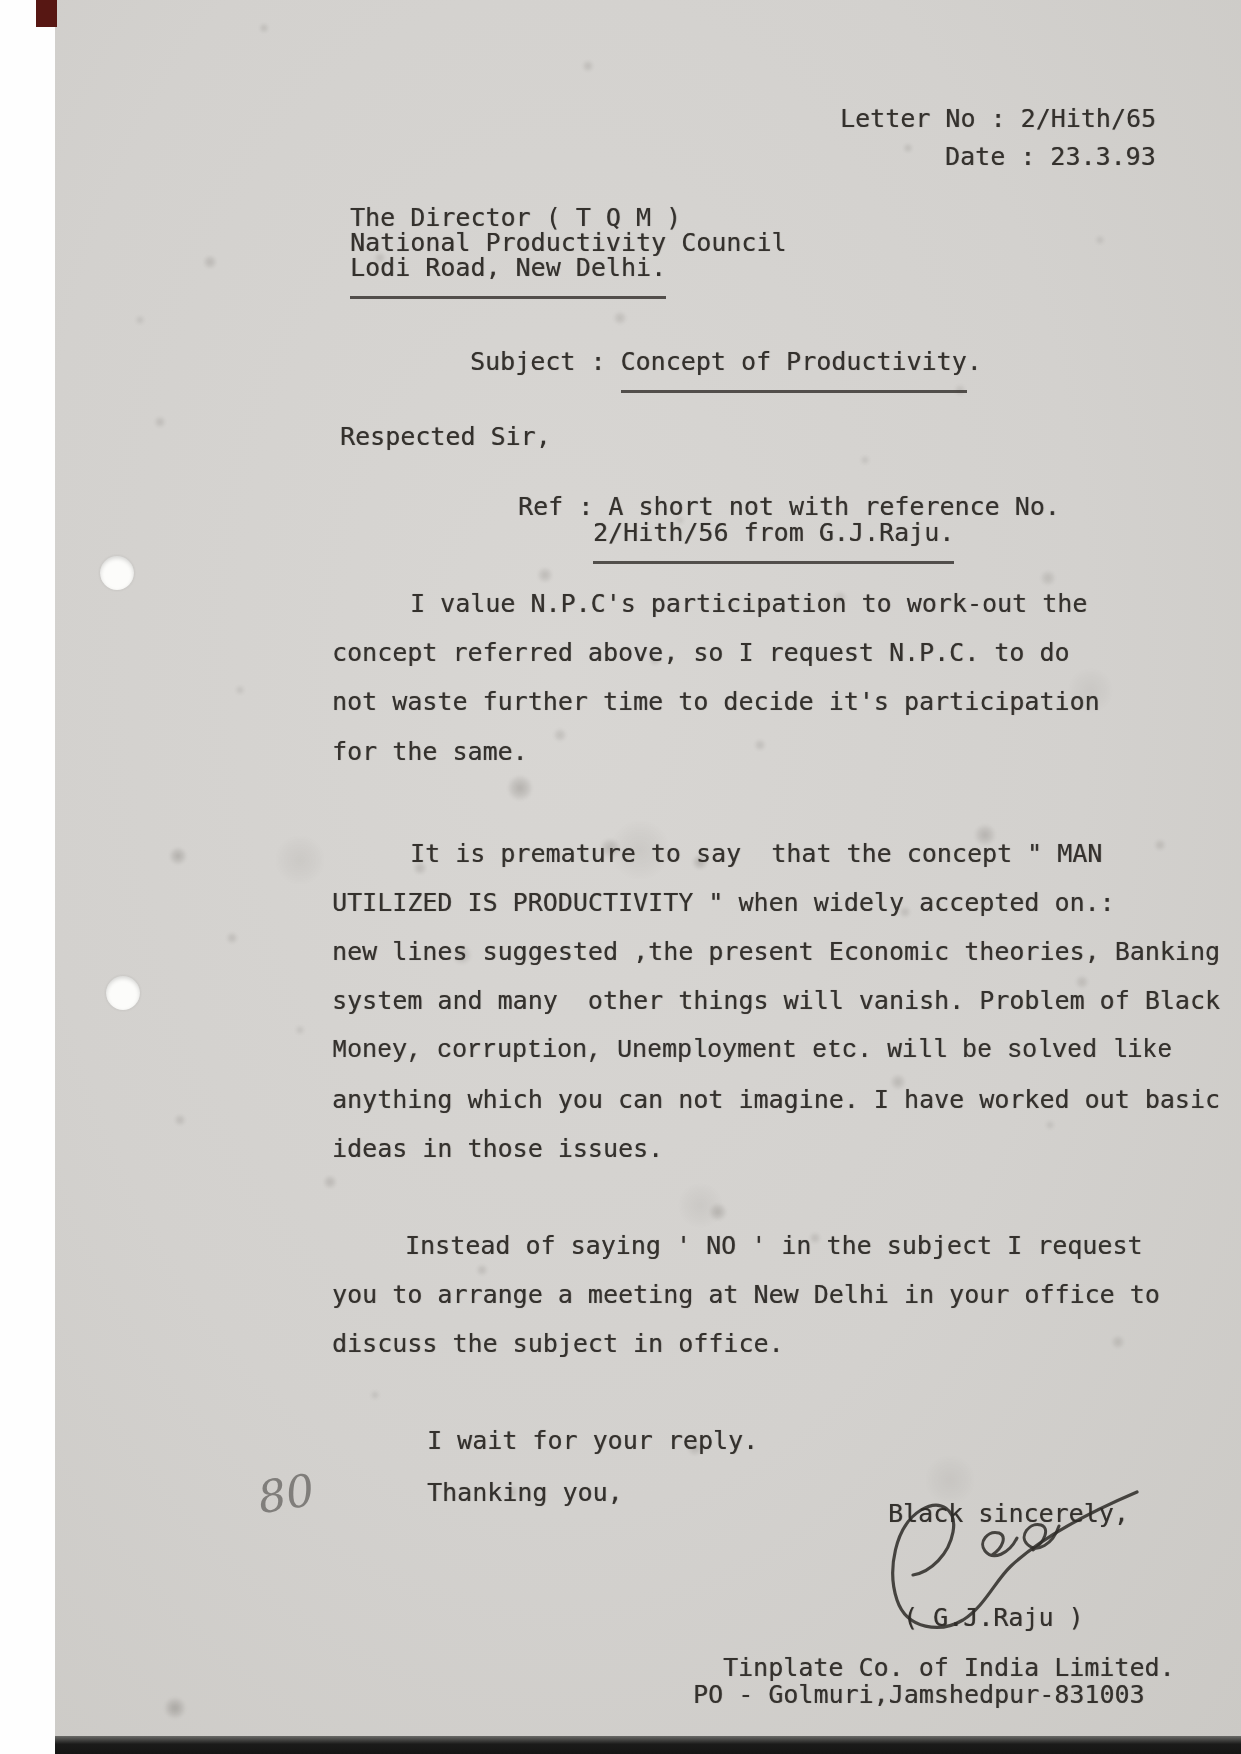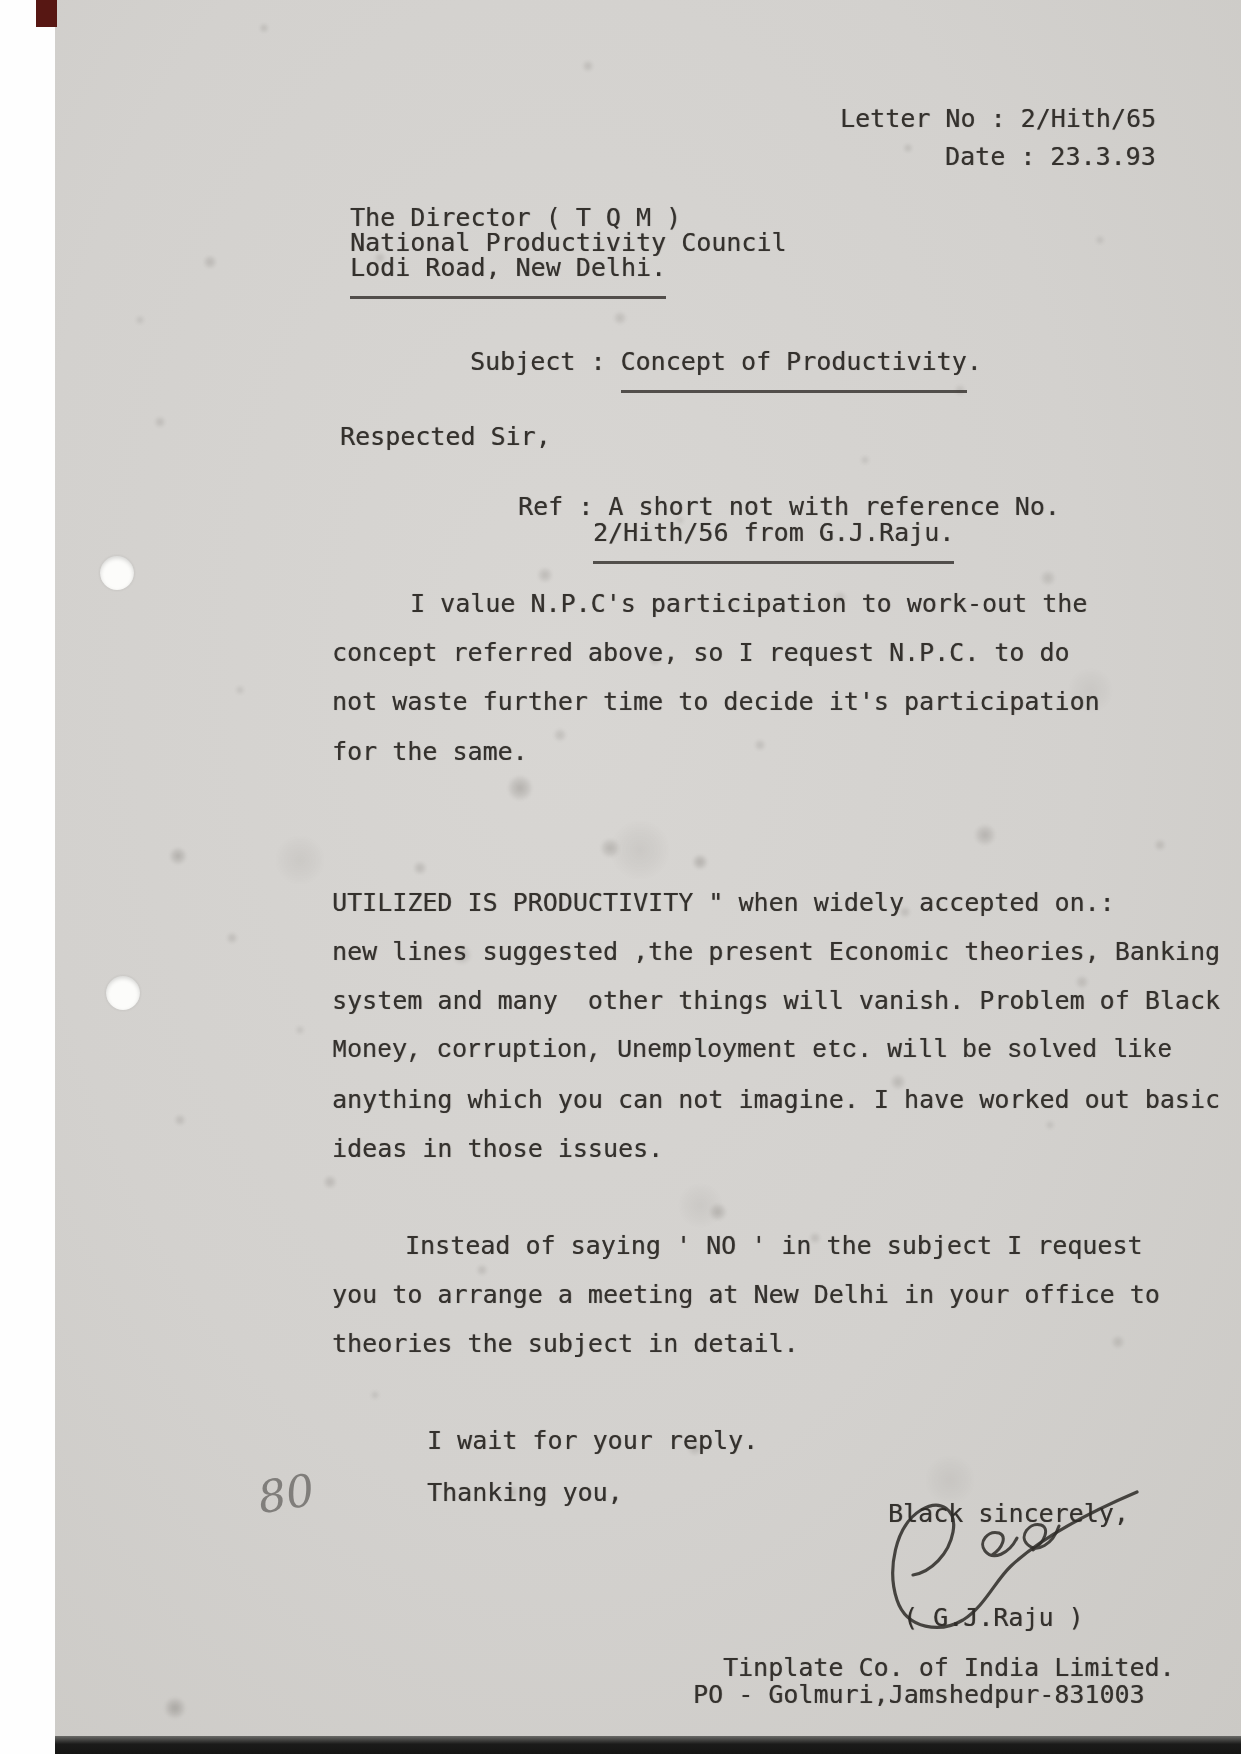--- a/index.html
+++ b/index.html
@@ -112,29 +112,30 @@
     <div class="tline" style="left: 340px; top: 225px;"><span>National Productivity Council</span></div>
     <div class="tline" style="left: 340px; top: 250px;"><span class="u">Lodi Road, New Delhi.</span></div>
     <div class="tline" style="left: 460px; top: 344px;"><span>Subject : </span><span class="u">Concept of Productivity</span><span>.</span></div>
     <div class="tline" style="left: 330px; top: 419px;"><span>Respected Sir,</span></div>
     <div class="tline" style="left: 508px; top: 489px;"><span>Ref : A short not with reference No.</span></div>
     <div class="tline" style="left: 583px; top: 515px;"><span class="u">2/Hith/56 from G.J.Raju.</span></div>
     <div class="tline" style="left: 400px; top: 586px;"><span>I value N.P.C's participation to work-out the</span></div>
     <div class="tline" style="left: 322px; top: 635px;"><span>concept referred above, so I request N.P.C. to do</span></div>
     <div class="tline" style="left: 322px; top: 684px;"><span>not waste further time to decide it's participation</span></div>
     <div class="tline" style="left: 322px; top: 734px;"><span>for the same.</span></div>
+    <div class="tline" style="left: 400px; top: 836px;"><span>It is premature to say  that the concept " MAN</span></div>
     <div class="tline" style="left: 322px; top: 885px;"><span>UTILIZED IS PRODUCTIVITY " when widely accepted on.:</span></div>
     <div class="tline" style="left: 322px; top: 934px;"><span>new lines suggested ,the present Economic theories, Banking</span></div>
     <div class="tline" style="left: 322px; top: 983px;"><span>system and many  other things will vanish. Problem of Black</span></div>
     <div class="tline" style="left: 322px; top: 1033px; font-family: Liberation Mono, monospace;"><span>Money, corruption, Unemployment etc. will be solved like</span></div>
     <div class="tline" style="left: 322px; top: 1131px;"><span>ideas in those issues.</span></div>
     <div class="tline" style="left: 322px; top: 1082px;"><span>anything which you can not imagine. I have worked out basic</span></div>
     <div class="tline" style="left: 395px; top: 1228px;"><span>Instead of saying ' NO ' in the subject I request</span></div>
     <div class="tline" style="left: 322px; top: 1277px;"><span>you to arrange a meeting at New Delhi in your office to</span></div>
-    <div class="tline" style="left: 322px; top: 1326px;"><span>theories the subject in detail.</span></div>
+    <div class="tline" style="left: 322px; top: 1326px;"><span>discuss the subject in office.</span></div>
     <div class="tline" style="left: 417px; top: 1423px;"><span>I wait for your reply.</span></div>
     <div class="tline" style="left: 417px; top: 1475px;"><span>Thanking you,</span></div>
     <div class="tline" style="left: 878px; top: 1496px;"><span>Black sincerely,</span></div>
     <div class="tline" style="left: 893px; top: 1600px;"><span>( G.J.Raju )</span></div>
     <div class="tline" style="left: 713px; top: 1650px;"><span>Tinplate Co. of India Limited.</span></div>
     <div class="tline" style="left: 683px; top: 1677px;"><span>PO - Golmuri,Jamshedpur-831003</span></div>
   </div>
 
 <div class="hole" id="hole-1"></div>
 <div class="hole" id="hole-2"></div>

